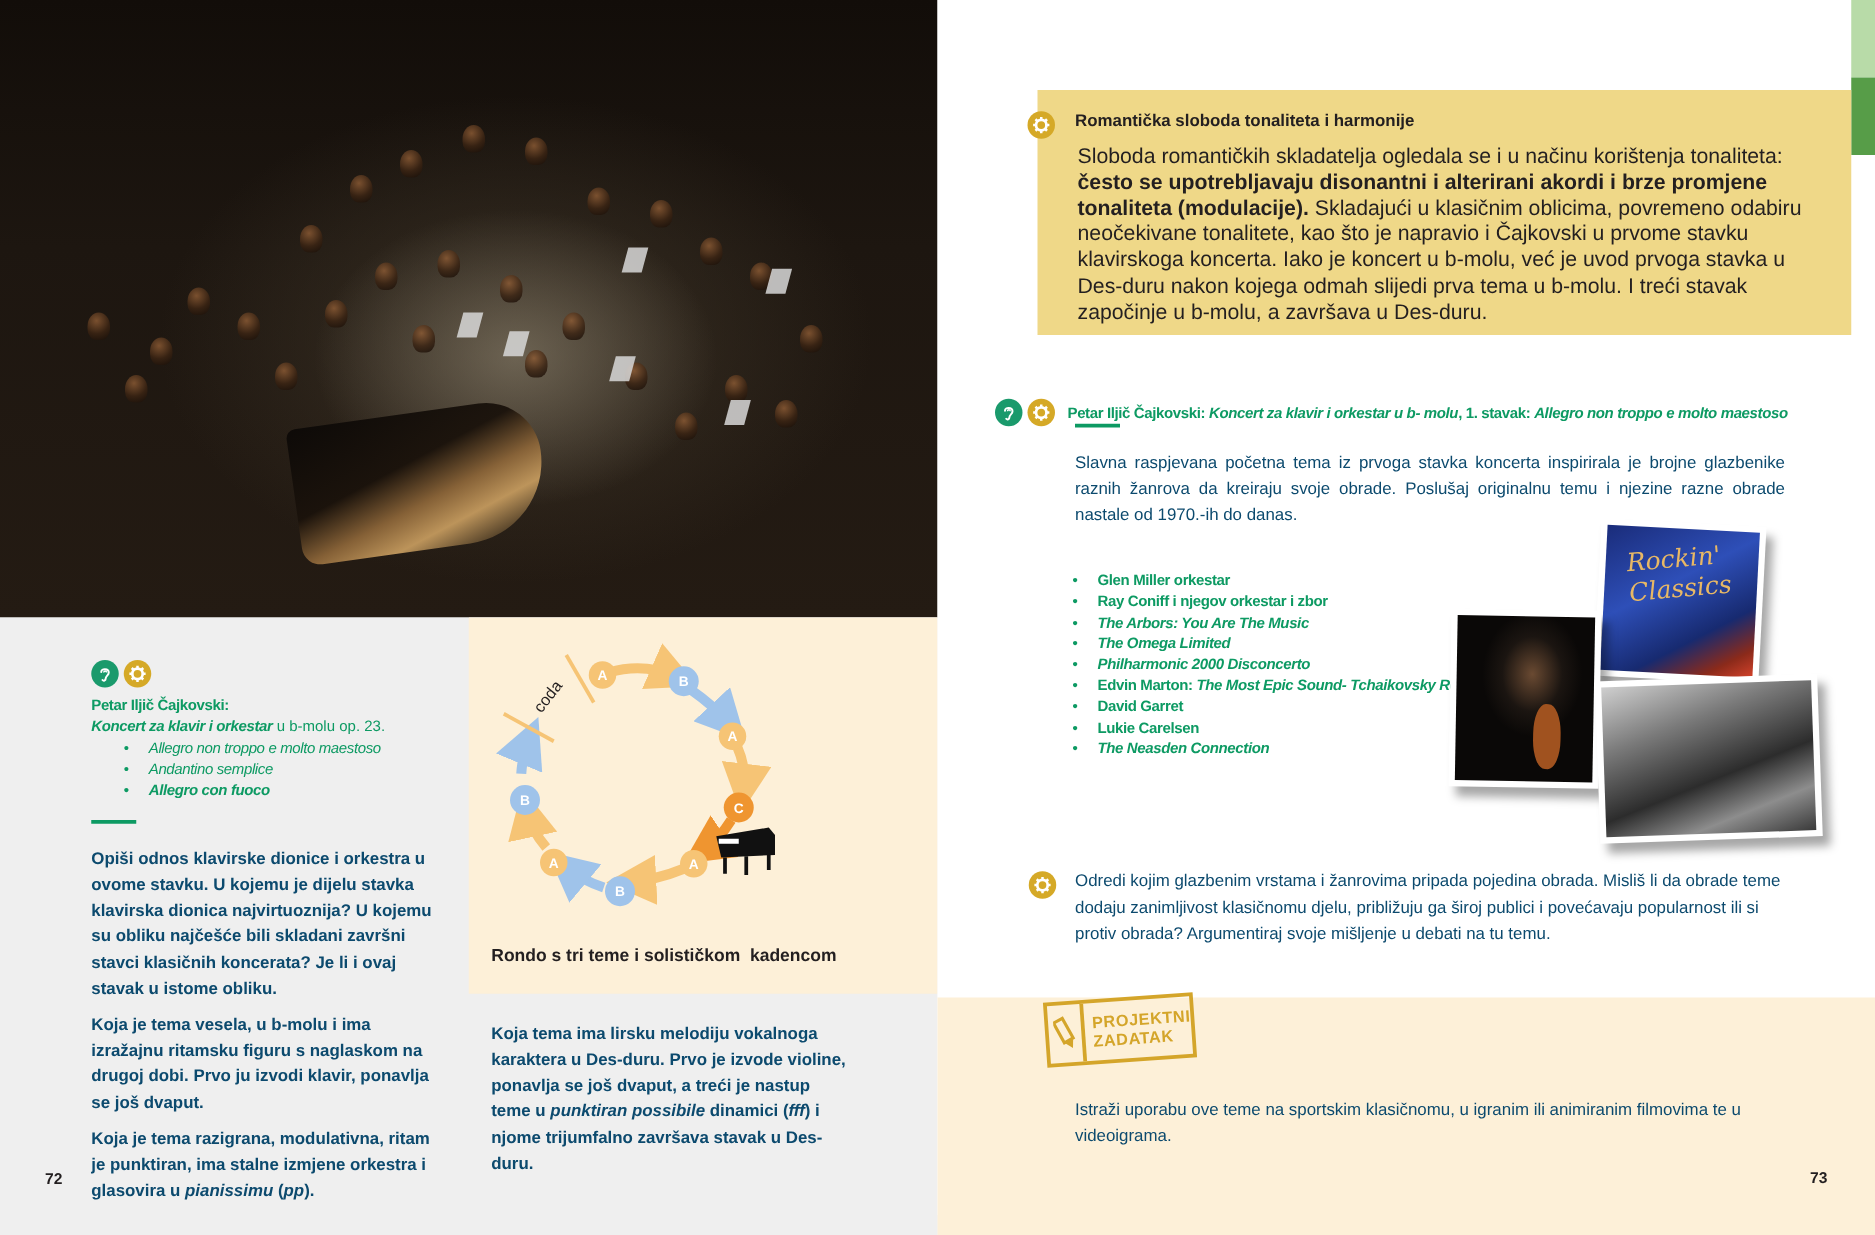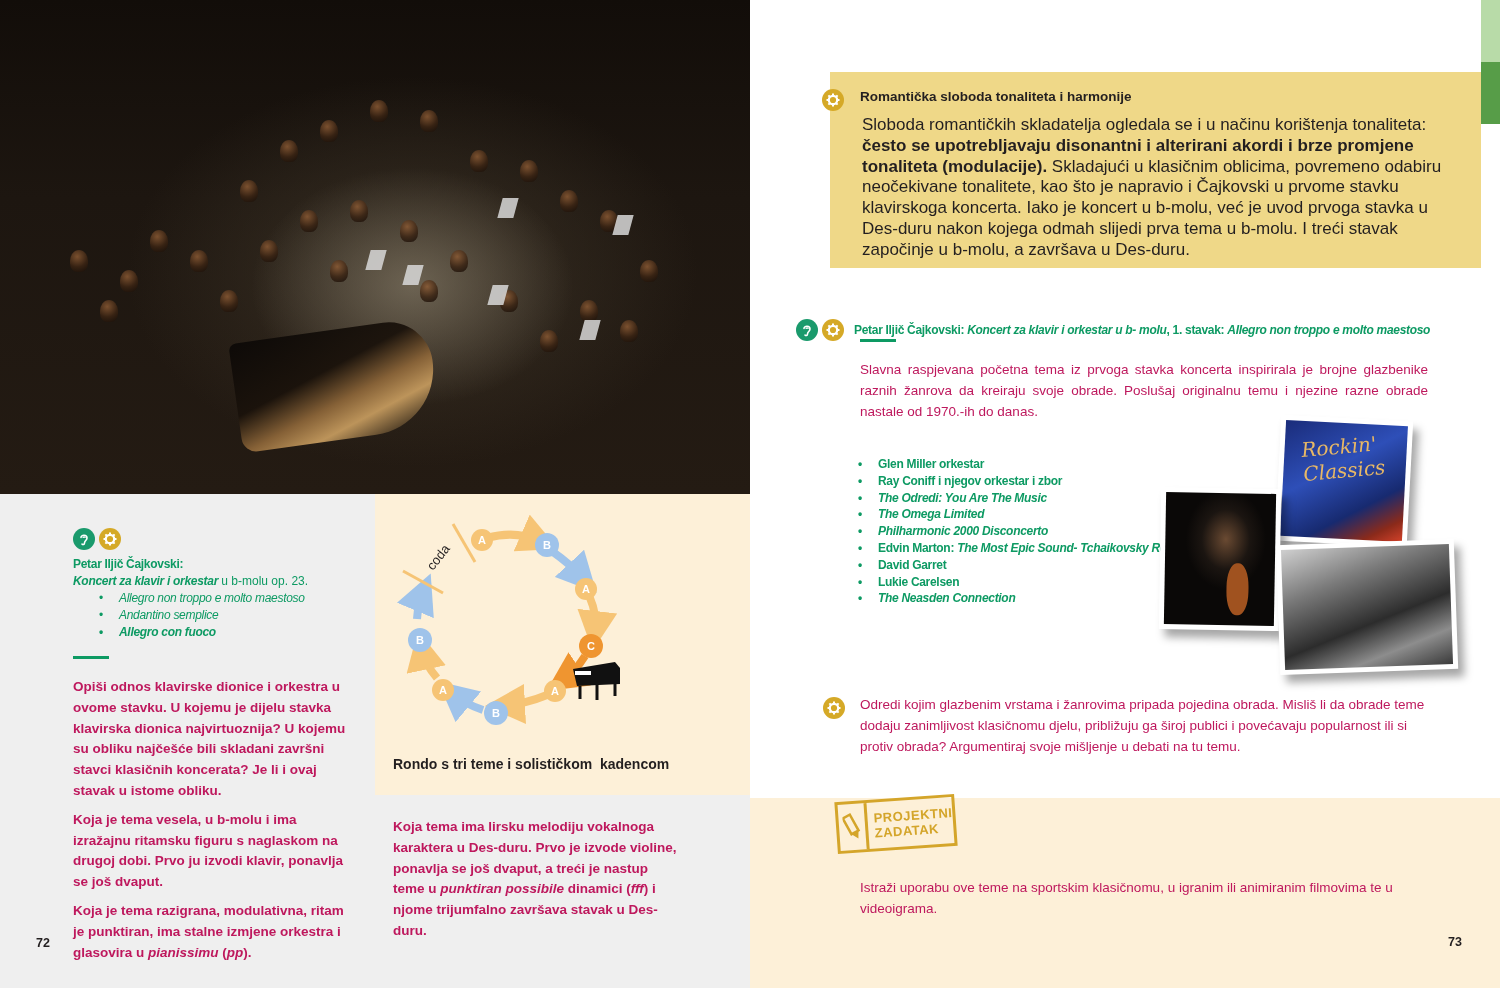--- a/index.html
+++ b/index.html
@@ -45,21 +45,21 @@
 
   .work-block { position: absolute; left: 73px; top: 62px; width: 290px; font-size: 12px; line-height: 17px; }
   .work-block .composer { font-weight: bold; letter-spacing: -0.3px; }
   .work-block .title { font-style: italic; font-weight: bold; letter-spacing: -0.3px; margin-top: 10px; }
   .work-block .title-rest { font-weight: normal; font-style: normal; }
   .work-block ul { list-style: none; padding-left: 26px; }
   .work-block li { font-style: italic; letter-spacing: -0.3px; position: relative; padding-left: 20px; }
   .work-block li::before { content: "•"; position: absolute; left: 0; font-style: normal; }
   .green-rule { width: 36px; height: 3px; background: #0d9a63; }
 
-  .body-text { font-size: 13.5px; line-height: 20.8px; color: #be185d; }
+  .body-text { font-size: 13.5px; line-height: 20.8px; color: #0c4a6e; }
   .body-text p { margin-bottom: 8px; font-weight: bold; }
 
   .left-text { position: absolute; left: 73px; top: 183px; width: 285px; }
 
   .page-num { position: absolute; font-size: 12.5px; font-weight: bold; }
 
   .mid-col {
     position: absolute; left: 375px; top: 494px; width: 375px; height: 494px; background: #efefef;
   }
   .diagram-box {
@@ -321,21 +321,21 @@
       </div>
       <div class="listen-title cond"><span>Petar Iljič Čajkovski: </span><i>Koncert za klavir i orkestar u b- molu</i><span>, 1. stavak: </span><i>Allegro non troppo e molto maestoso</i></div>
     </div>
     <div class="green-rule listen-rule"></div>
 
     <div class="intro body-text" style="text-align:justify">Slavna raspjevana početna tema iz prvoga stavka koncerta inspirirala je brojne glazbenike raznih žanrova da kreiraju svoje obrade. Poslušaj originalnu temu i njezine razne obrade nastale od 1970.-ih do danas.</div>
 
     <ul class="arr-list cond">
       <li><span>Glen Miller orkestar</span><i></i></li>
       <li><span>Ray Coniff i njegov orkestar i zbor</span><i></i></li>
-      <li><span></span><i>The Odredi: You Are The Music</i></li>
+      <li><span></span><i>The Arbors: You Are The Music</i></li>
       <li><span></span><i>The Omega Limited</i></li>
       <li><span></span><i>Philharmonic 2000 Disconcerto</i></li>
       <li><span>Edvin Marton: </span><i>The Most Epic Sound- Tchaikovsky Remix</i></li>
       <li><span>David Garret</span><i></i></li>
       <li><span>Lukie Carelsen</span><i></i></li>
       <li><span></span><i>The Neasden Connection</i></li>
     </ul>
 
     <div class="photos">
       <div class="polaroid p1">

